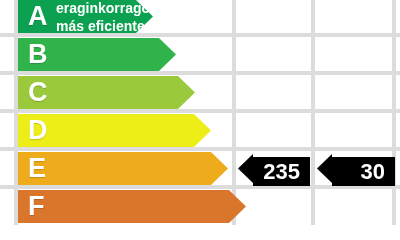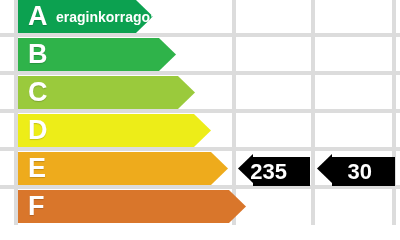--- a/index.html
+++ b/index.html
@@ -107,21 +107,21 @@
     width: 15px;
     height: 29px;
     flex: none;
   }
   .badge-body {
     height: 29px;
     background: #000000;
     display: flex;
     align-items: center;
     justify-content: flex-end;
-    padding-right: 23px;
+    padding-right: 10px;
     box-sizing: border-box;
     margin-top: 6px;
   }
   .badge-text {
     color: #ffffff;
     font-size: 22px;
     font-weight: bold;
     line-height: 1;
     font-family: "Liberation Sans", sans-serif;
   }
@@ -146,20 +146,21 @@
     <div class="band">
       <div class="band-body" id="a-body" style="background: rgb(12, 161, 80); width: 118px;">
         <span class="band-letter">A</span>
       </div>
       <svg class="band-tip" viewBox="0 0 17 33" preserveAspectRatio="none">
         <polygon id="a-tip" points="0,0 17,16.5 0,33" fill="#0ca150"></polygon>
       </svg>
     </div>
     <div class="caption">
       <span>eraginkorragoa</span>
+      <span>más eficiente</span>
     </div>
   </div>
 
   <div class="row" style="top:38px">
     <div class="band">
       <div class="band-body" id="b-body" style="background: rgb(47, 179, 74); width: 141px;">
         <span class="band-letter">B</span>
       </div>
       <svg class="band-tip" viewBox="0 0 17 33" preserveAspectRatio="none">
         <polygon id="b-tip" points="0,0 17,16.5 0,33" fill="#2fb34a"></polygon>

